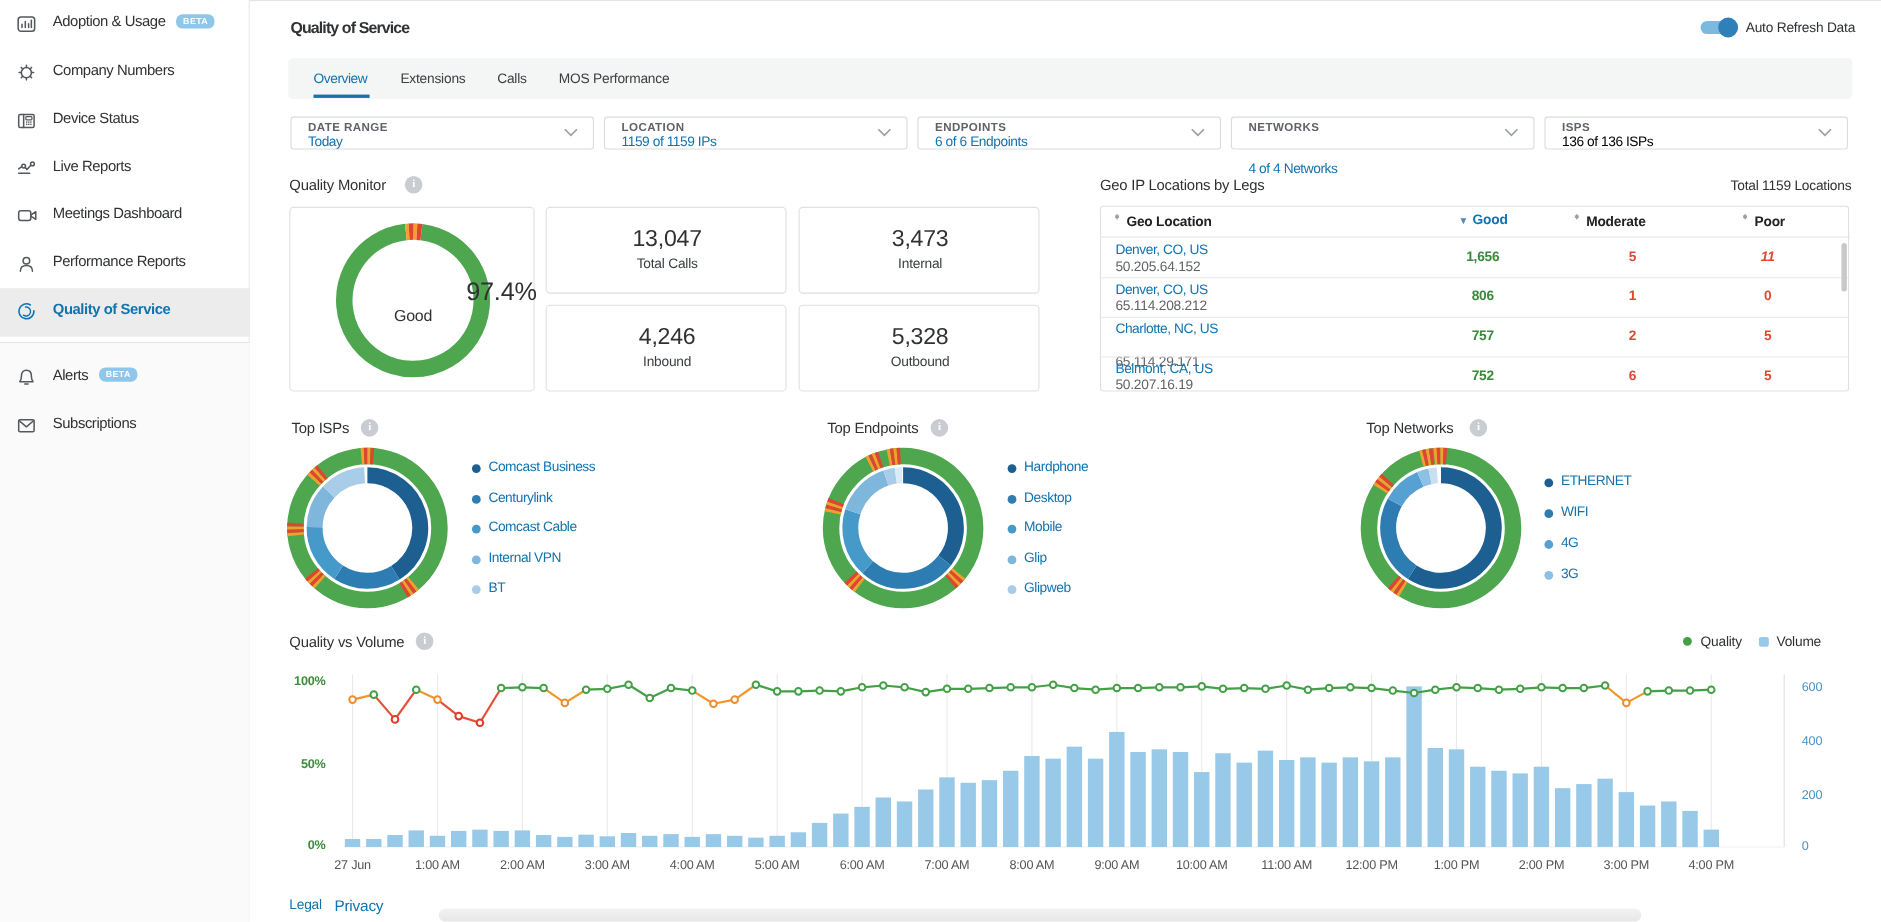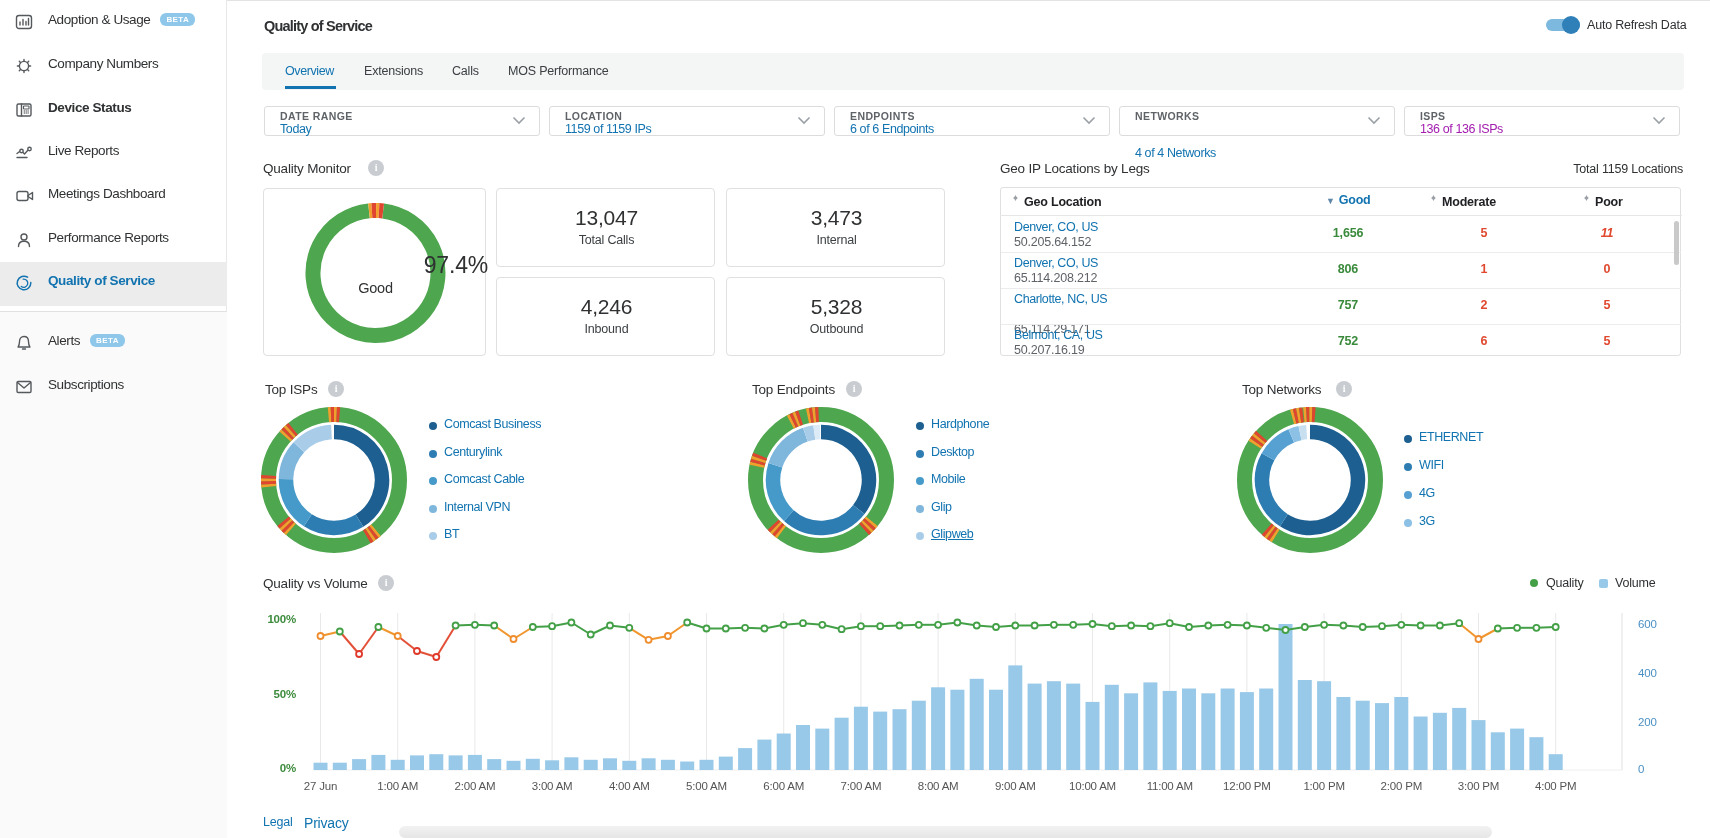--- a/index.html
+++ b/index.html
@@ -23,21 +23,21 @@
         </svg></div>
       <div style="position:absolute;left:48px;top:56px;font-size:13.5px;color:#2f3133;white-space:nowrap;letter-spacing:-0.4px;">Company Numbers</div>
       <div style="position:absolute;left:15px;top:101px;width:20px;height:20px;"><svg width="18" height="18" viewBox="0 0 18 18">
           <g fill="none" stroke="#55595c" stroke-width="1.4" stroke-linecap="round" stroke-linejoin="round">
             <rect x="2" y="3" width="14" height="12" rx="1.5"></rect>
             <path d="M6.5 3 V15"></path>
             <rect x="8.5" y="5" width="5.5" height="3" rx="0.5" stroke-width="1.1"></rect>
             <path d="M9.3 10 h.01 M11.2 10 h.01 M13.1 10 h.01 M9.3 12 h.01 M11.2 12 h.01 M13.1 12 h.01" stroke-width="1.5"></path>
           </g>
         </svg></div>
-      <div style="position:absolute;left:48px;top:100px;font-size:13.5px;color:#2f3133;white-space:nowrap;letter-spacing:-0.4px;font-weight:bold;">Device Status</div>
+      <div style="position:absolute;left:48px;top:100px;font-size:13.5px;color:#2f3133;white-space:nowrap;letter-spacing:-0.4px;">Device Status</div>
       <div style="position:absolute;left:15px;top:144px;width:20px;height:20px;"><svg width="20" height="18" viewBox="0 0 20 18">
           <g fill="none" stroke="#55595c" stroke-width="1.4" stroke-linecap="round" stroke-linejoin="round">
             <path d="M2 9.5 L6 6.5 L9.5 10 L14 5"></path>
             <circle cx="6.5" cy="7" r="1.7" fill="#fff"></circle>
             <circle cx="14.5" cy="5" r="1.7" fill="#fff"></circle>
             <path d="M2 13.5 H12"></path>
           </g>
         </svg></div>
       <div style="position:absolute;left:48px;top:143px;font-size:13.5px;color:#2f3133;white-space:nowrap;letter-spacing:-0.4px;">Live Reports</div>
       <div style="position:absolute;left:15px;top:187px;width:20px;height:20px;"><svg width="20" height="18" viewBox="0 0 20 18">
@@ -108,21 +108,21 @@
       <path d="M1.5 1.5 L7 7 L12.5 1.5" fill="none" stroke="#9aa0a6" stroke-width="1.6"></path>
     </svg>
     <div style="position:absolute;left:1119px;top:106px;width:276px;height:30px;background:#fff;border:1px solid #dcdcdc;border-radius:3px;"></div>
     <div style="position:absolute;left:1135px;top:110px;font-size:10.5px;font-weight:bold;letter-spacing:.4px;color:#5f6368;">NETWORKS</div>
     <div style="position:absolute;left:1135px;top:122px;font-size:12.5px;color:#1173b0;letter-spacing:-0.4px;margin-top:24px;">4 of 4 Networks</div>
     <svg style="position:absolute;left:1367px;top:116px;" width="14" height="9" viewBox="0 0 14 9">
       <path d="M1.5 1.5 L7 7 L12.5 1.5" fill="none" stroke="#9aa0a6" stroke-width="1.6"></path>
     </svg>
     <div style="position:absolute;left:1404px;top:106px;width:276px;height:30px;background:#fff;border:1px solid #dcdcdc;border-radius:3px;"></div>
     <div style="position:absolute;left:1420px;top:110px;font-size:10.5px;font-weight:bold;letter-spacing:.4px;color:#5f6368;">ISPS</div>
-    <div style="position:absolute;left:1420px;top:122px;font-size:12.5px;color:#a21caf;letter-spacing:-0.4px;">136 of 136 ISPs</div>
+    <div style="position:absolute;left:1420px;top:122px;font-size:12.5px;color:#000000;letter-spacing:-0.4px;">136 of 136 ISPs</div>
     <svg style="position:absolute;left:1652px;top:116px;" width="14" height="9" viewBox="0 0 14 9">
       <path d="M1.5 1.5 L7 7 L12.5 1.5" fill="none" stroke="#9aa0a6" stroke-width="1.6"></path>
     </svg>
 <div style="position:absolute;left:263px;top:161px;font-size:13.5px;color:#2f3133;">Quality Monitor</div>
     <div style="position:absolute;left:368px;top:160px;width:16px;height:16px;background:#c9cdd1;border-radius:50%;color:#fff;font-size:10px;font-weight:bold;text-align:center;line-height:16px;font-family:'Liberation Serif',serif;">i</div>
     <div style="position:absolute;left:263px;top:188px;width:223px;height:168px;background:#fff;border:1px solid #e0e0e0;border-radius:4px;"></div>
     <svg style="position:absolute;left:263px;top:188px;" width="225" height="170" viewBox="0 0 225 170">
       <path d="M 120.12 22.97 A 62.5 62.5 0 1 1 105.97 22.84" fill="none" stroke="#4ea64e" stroke-width="15"></path>
       <path d="M 105.97 22.84 A 62.5 62.5 0 0 1 108.90 22.60" fill="none" stroke="#f2a02d" stroke-width="15"></path>
       <path d="M 108.90 22.60 A 62.5 62.5 0 0 1 113.05 22.50" fill="none" stroke="#e0452f" stroke-width="15"></path>
@@ -248,21 +248,21 @@
     </svg>
     <div style="position:absolute;left:916px;top:422px;width:8px;height:8px;background:#1c5f90;border-radius:50%;"></div>
     <div style="position:absolute;left:931px;top:417px;font-size:12.5px;color:#1173b0;letter-spacing:-0.4px;">Hardphone</div>
     <div style="position:absolute;left:916px;top:449.5px;width:8px;height:8px;background:#2d7db2;border-radius:50%;"></div>
     <div style="position:absolute;left:931px;top:444.5px;font-size:12.5px;color:#1173b0;letter-spacing:-0.4px;">Desktop</div>
     <div style="position:absolute;left:916px;top:477px;width:8px;height:8px;background:#469ac9;border-radius:50%;"></div>
     <div style="position:absolute;left:931px;top:472px;font-size:12.5px;color:#1173b0;letter-spacing:-0.4px;">Mobile</div>
     <div style="position:absolute;left:916px;top:504.5px;width:8px;height:8px;background:#7fb6dc;border-radius:50%;"></div>
     <div style="position:absolute;left:931px;top:499.5px;font-size:12.5px;color:#1173b0;letter-spacing:-0.4px;">Glip</div>
     <div style="position:absolute;left:916px;top:532px;width:8px;height:8px;background:#a9cde9;border-radius:50%;"></div>
-    <div style="position:absolute;left:931px;top:527px;font-size:12.5px;color:#1173b0;letter-spacing:-0.4px;text-decoration:underline;">Glipweb</div>
+    <div style="position:absolute;left:931px;top:527px;font-size:12.5px;color:#1173b0;letter-spacing:-0.4px;">Glipweb</div>
     <div style="position:absolute;left:1242px;top:382px;font-size:13.5px;color:#2f3133;">Top Networks</div>
     <div style="position:absolute;left:1336px;top:381px;width:16px;height:16px;background:#c9cdd1;border-radius:50%;color:#fff;font-size:10px;font-weight:bold;text-align:center;line-height:16px;font-family:'Liberation Serif',serif;">i</div>
     <svg style="position:absolute;left:1225px;top:395px;" width="170" height="170" viewBox="0 0 170 170">
       <circle cx="85" cy="85" r="65.5" fill="none" stroke="#4ea64e" stroke-width="15"></circle>
       <path d="M 67.06 22.01 A 65.5 65.5 0 0 1 69.60 21.34" fill="none" stroke="#f2a02d" stroke-width="15"></path>
       <path d="M 69.60 21.34 A 65.5 65.5 0 0 1 72.50 20.70" fill="none" stroke="#e0452f" stroke-width="15"></path>
       <path d="M 72.50 20.70 A 65.5 65.5 0 0 1 75.09 20.25" fill="none" stroke="#f2a02d" stroke-width="15"></path>
       <path d="M 75.09 20.25 A 65.5 65.5 0 0 1 78.04 19.87" fill="none" stroke="#e0452f" stroke-width="15"></path>
       <path d="M 78.84 19.79 A 65.5 65.5 0 0 1 81.46 19.60" fill="none" stroke="#f2a02d" stroke-width="15"></path>
       <path d="M 81.46 19.60 A 65.5 65.5 0 0 1 84.43 19.50" fill="none" stroke="#e0452f" stroke-width="15"></path>

